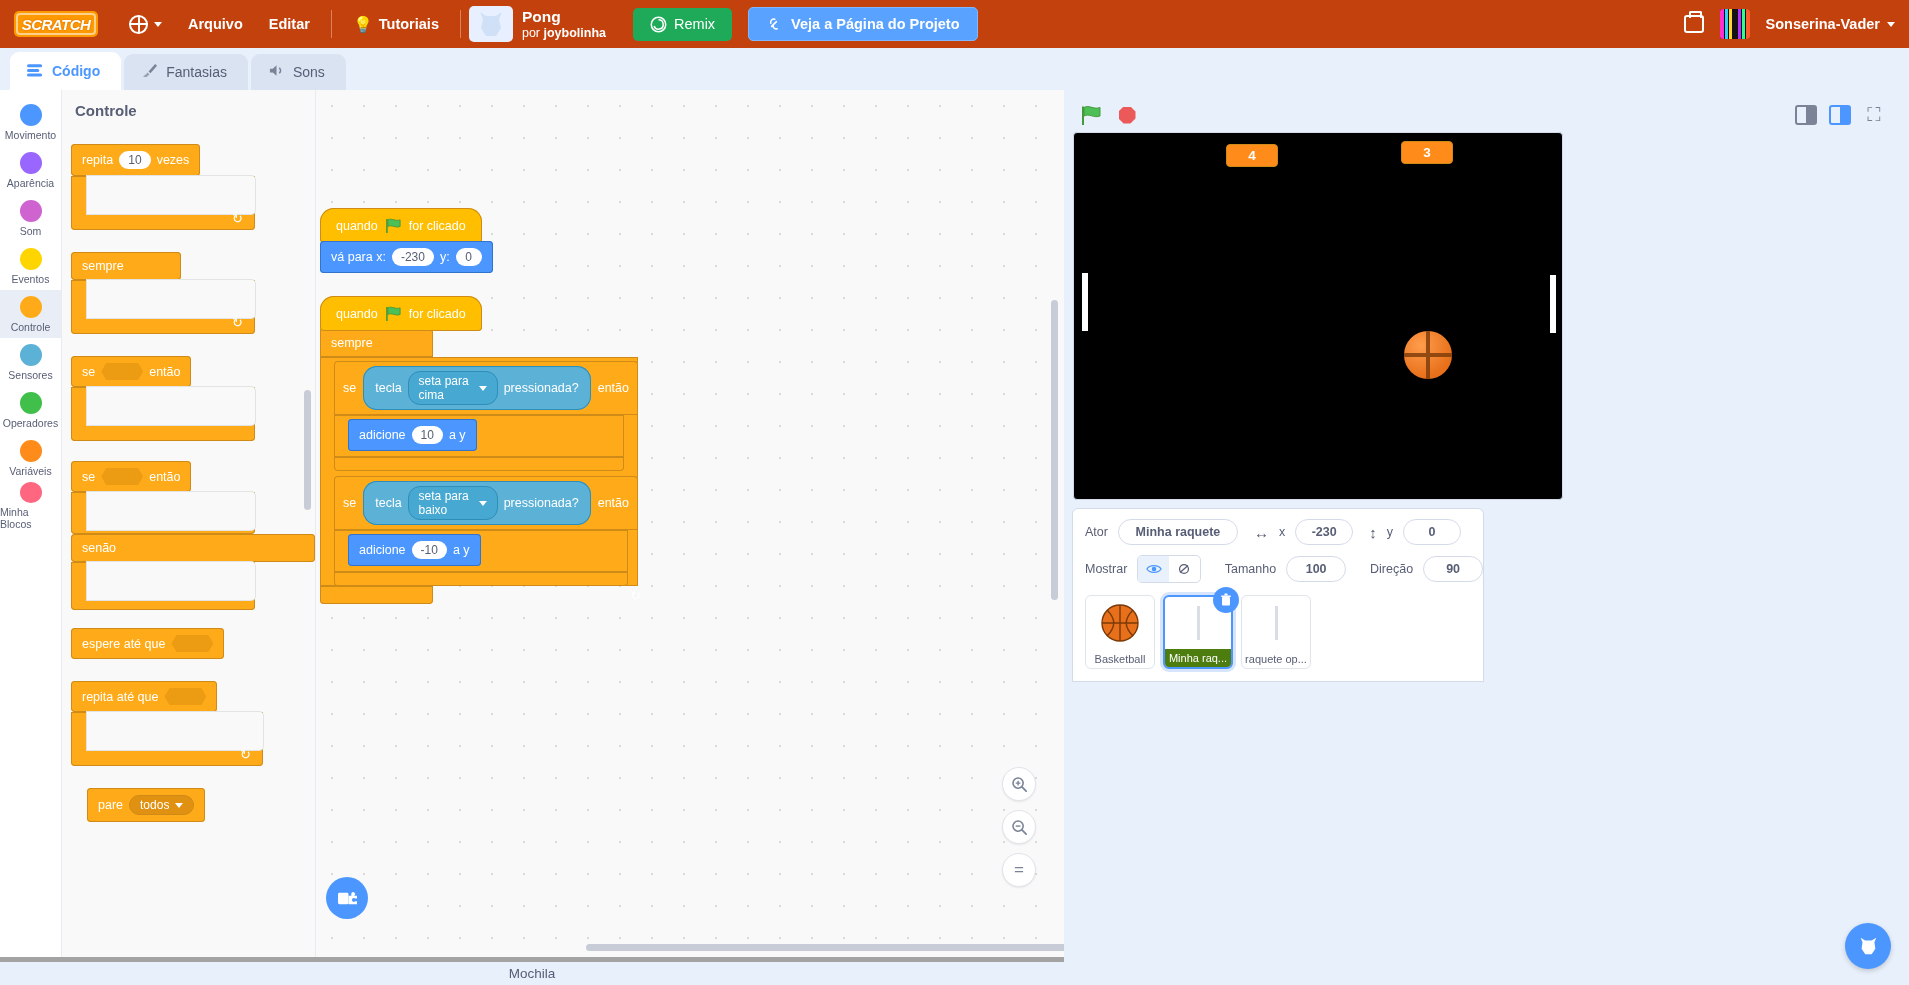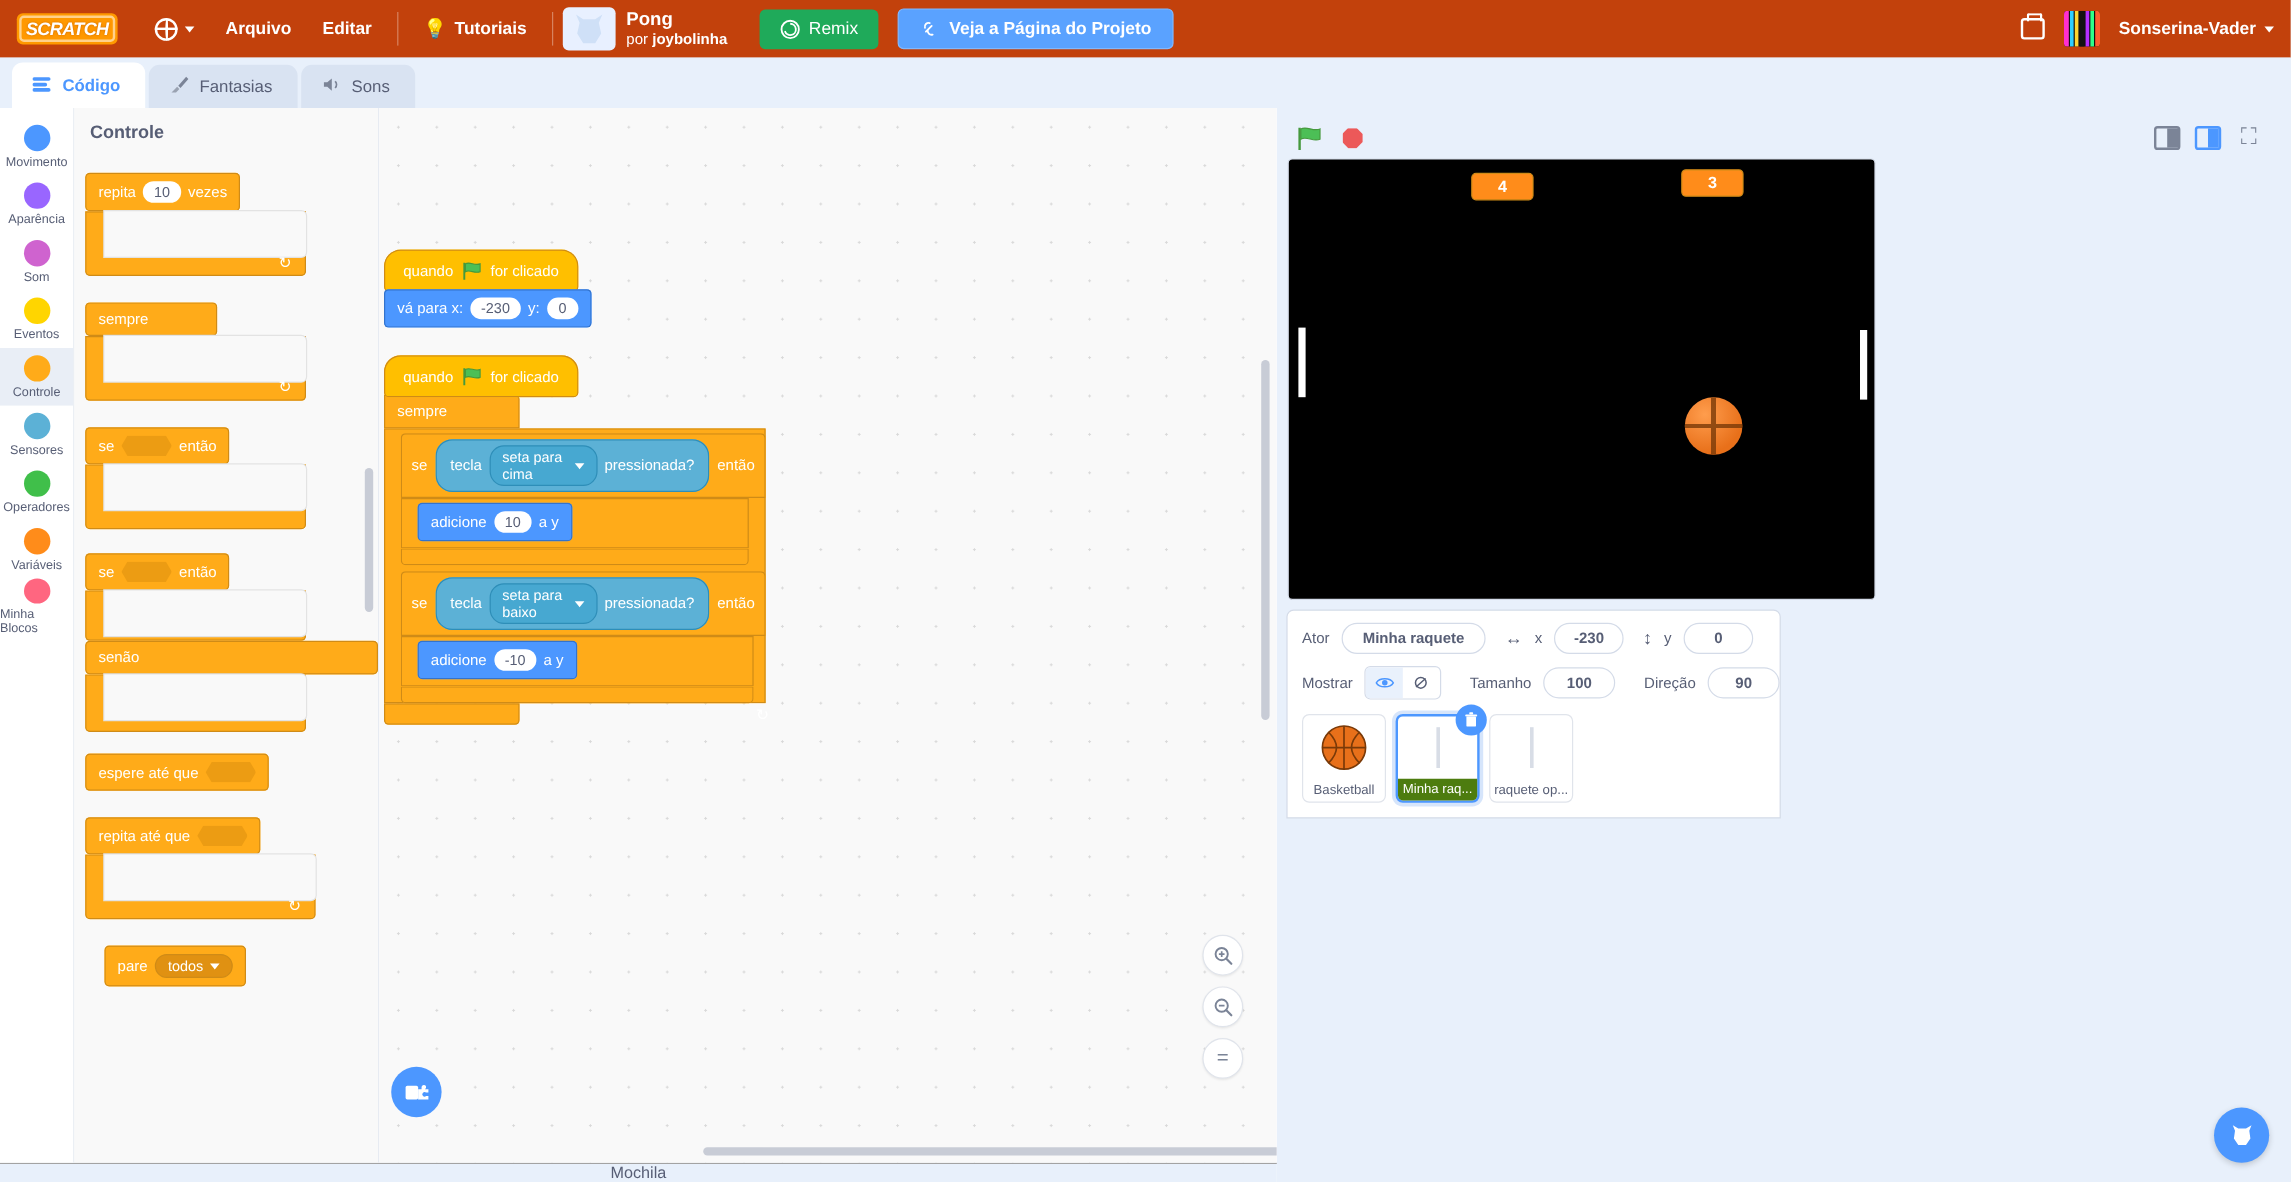--- a/index.html
+++ b/index.html
@@ -93,21 +93,21 @@
     background-size:32px 32px; }
   .zoomctl { position:absolute; right:28px; bottom:70px; display:flex;
     flex-direction:column; gap:9px; }
   .zbtn { width:34px; height:34px; border-radius:50%; background:#fff; color:#7b8497;
     border:1px solid #e0e4eb; display:flex; align-items:center; justify-content:center;
     font-size:17px; cursor:pointer; box-shadow:0 1px 2px rgba(0,0,0,.08); }
   .hscroll { position:absolute; left:270px; bottom:6px; width:500px; height:7px;
     background:#c8ccd6; border-radius:4px; }
   .vscroll { position:absolute; right:6px; top:210px; width:7px; height:300px;
     background:#c8ccd6; border-radius:4px; }
-  .backpack { height:16px; background:#e8f0fb; border-top:1px solid #a3a3a3;
+  .backpack { height:28px; background:#e8f0fb; border-top:5px solid #a3a3a3;
     display:flex; align-items:center; justify-content:center; font-size:13.5px;
     color:#575e75; cursor:pointer; }
   .addext { position:absolute; left:0; bottom:28px; width:62px; height:58px;
     display:flex; align-items:flex-start; justify-content:center; padding-top:6px;}
   .addext .ab { width:42px;height:42px;border-radius:50%;background:#4c97ff;
     display:flex;align-items:center;justify-content:center;color:#fff;font-size:17px;}
 
   
   .script { position:absolute; }
   .hat { background:#ffbf00; box-shadow:0 0 0 1px #cf8b17 inset; color:#fff;

